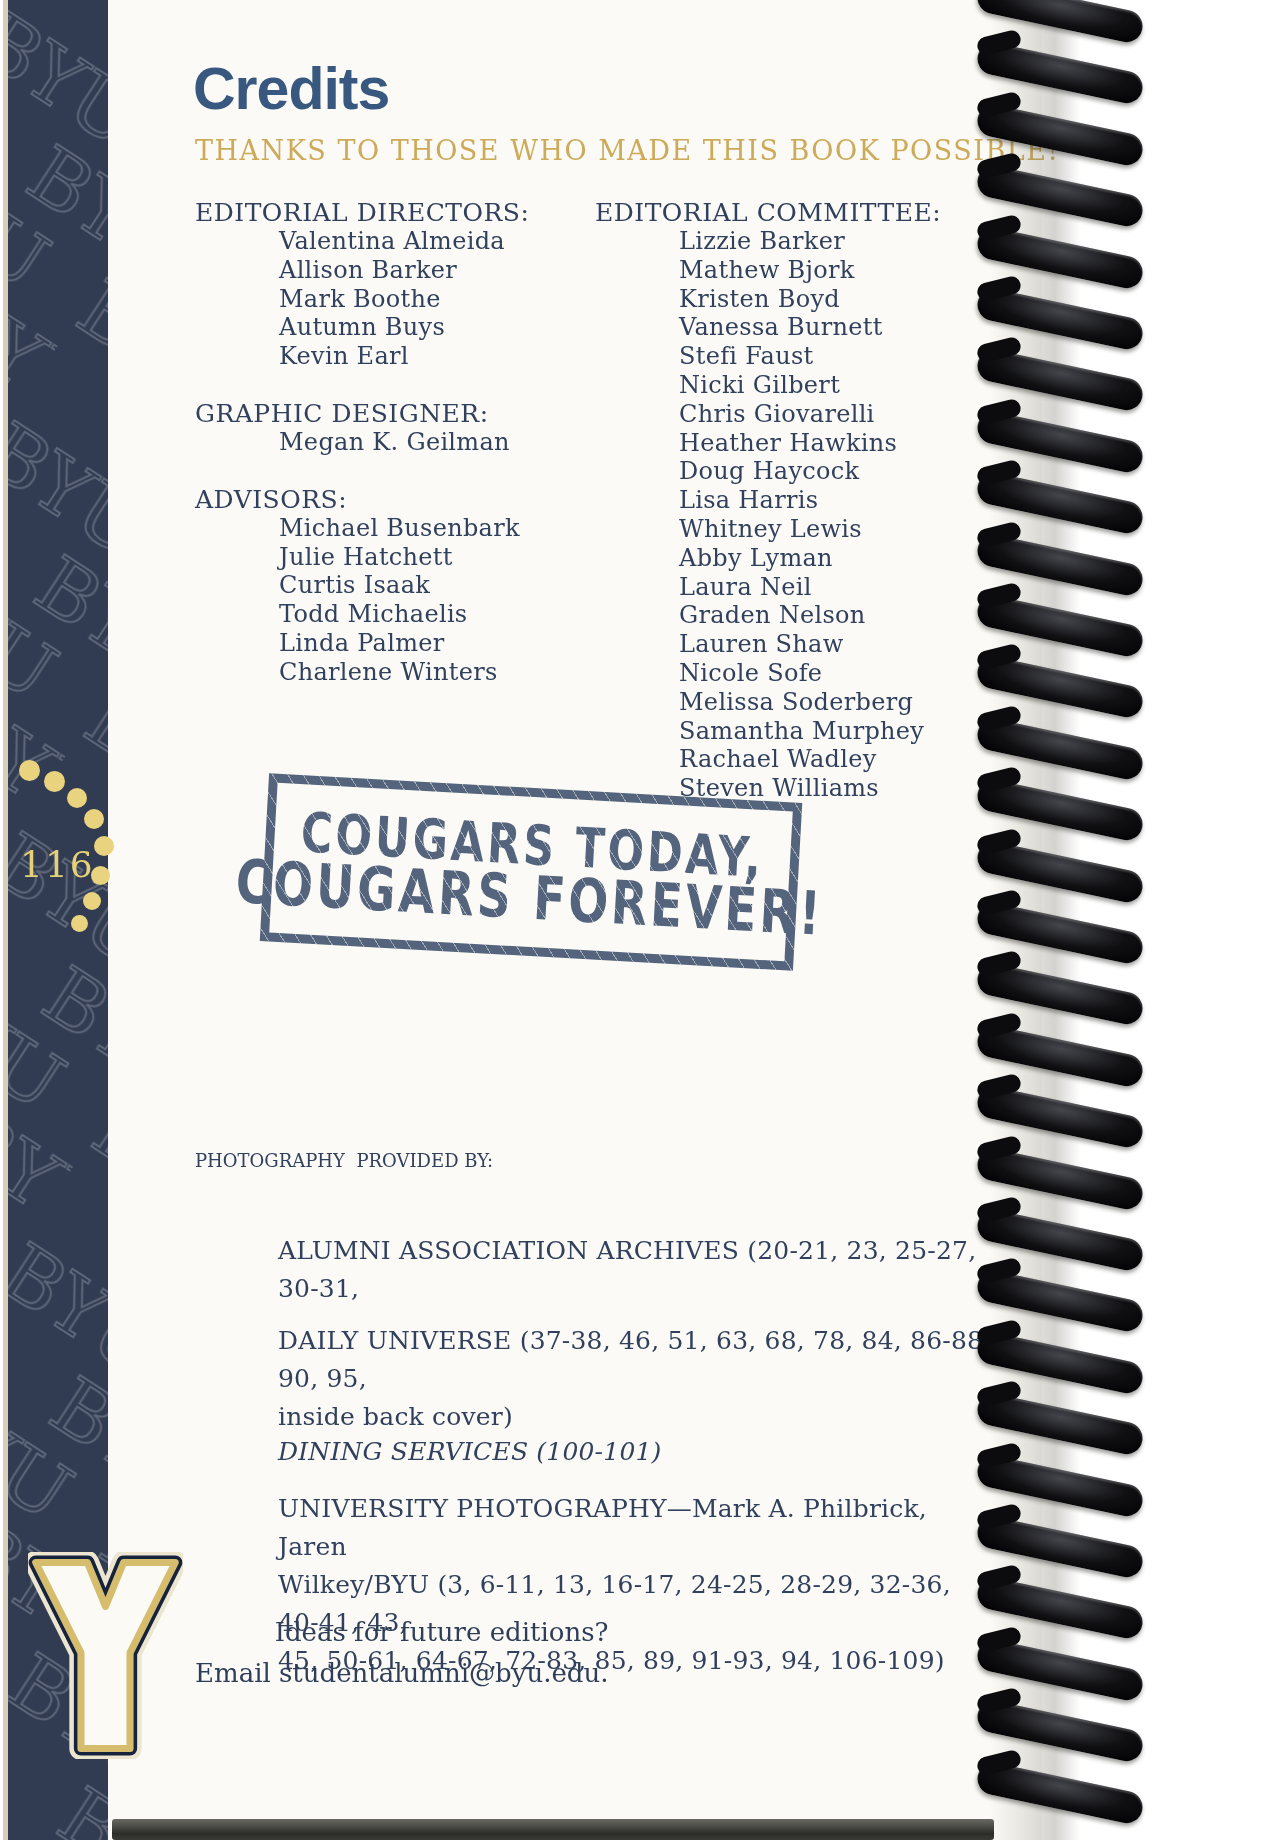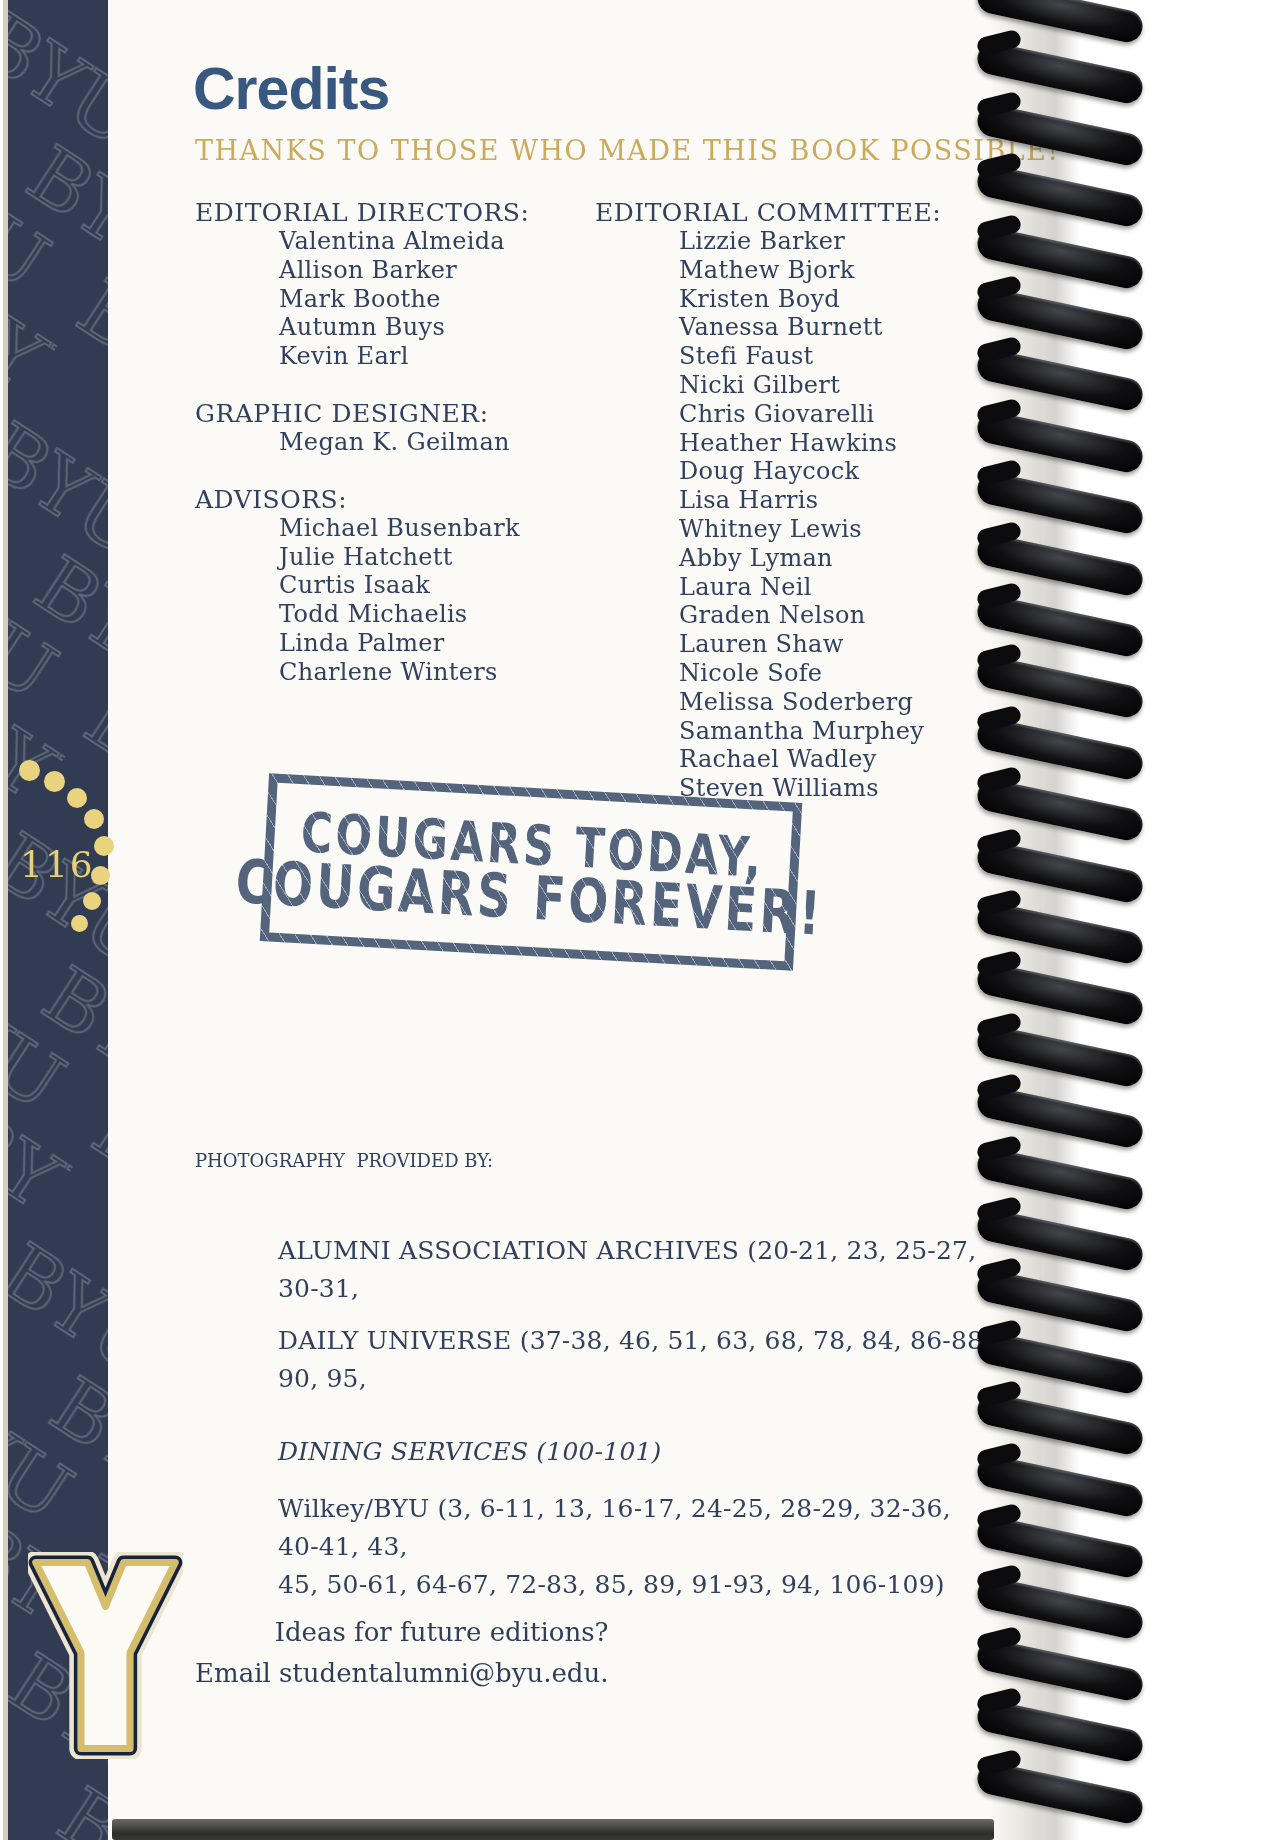--- a/index.html
+++ b/index.html
@@ -148,25 +148,27 @@
     <div class="stamp-line stamp-line2">COUGARS FOREVER!</div>
   </div>
 
   <div class="photo-heading">PHOTOGRAPHY  PROVIDED BY:</div>
 
   <div class="photo-entry" style="top:1212px;margin-top:20px;">
     <div>ALUMNI ASSOCIATION ARCHIVES (20-21, 23, 25-27, 30-31,</div>
   </div>
   <div class="photo-entry" style="top:1322px;">
     <div>DAILY UNIVERSE (37-38, 46, 51, 63, 68, 78, 84, 86-88, 90, 95,</div>
+    <div>inside back cover)</div>
   </div>
   <div class="photo-entry" style="top:1433px;font-style:italic;">
     <div>DINING SERVICES (100-101)</div>
   </div>
   <div class="photo-entry" style="top:1490px;">
+    <div>UNIVERSITY PHOTOGRAPHY—Mark A. Philbrick, Jaren</div>
     <div>Wilkey/BYU (3, 6-11, 13, 16-17, 24-25, 28-29, 32-36, 40-41, 43,</div>
     <div>45, 50-61, 64-67, 72-83, 85, 89, 91-93, 94, 106-109)</div>
   </div>
 
   <div class="footer-text">
     <div>Ideas for future editions?</div>
     <div>Email studentalumni@byu.edu.</div>
   </div>
 
   <div class="y-logo">

